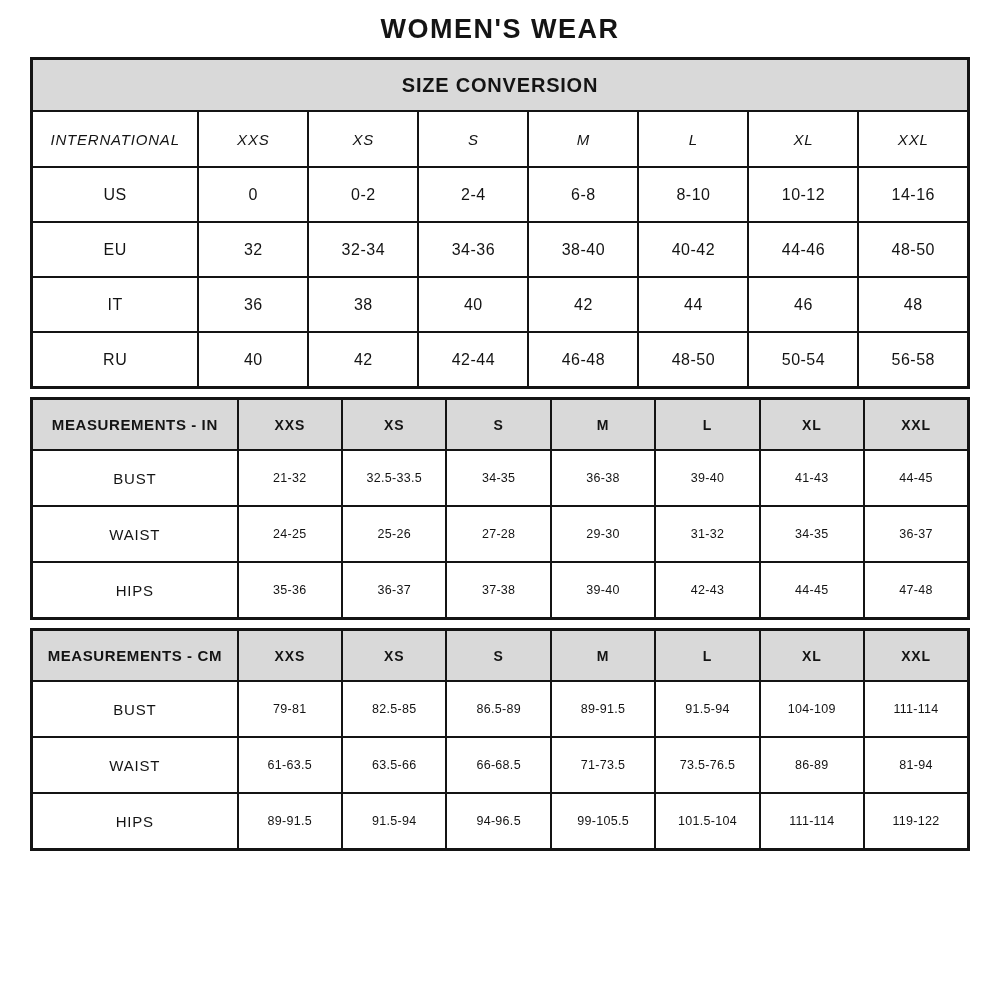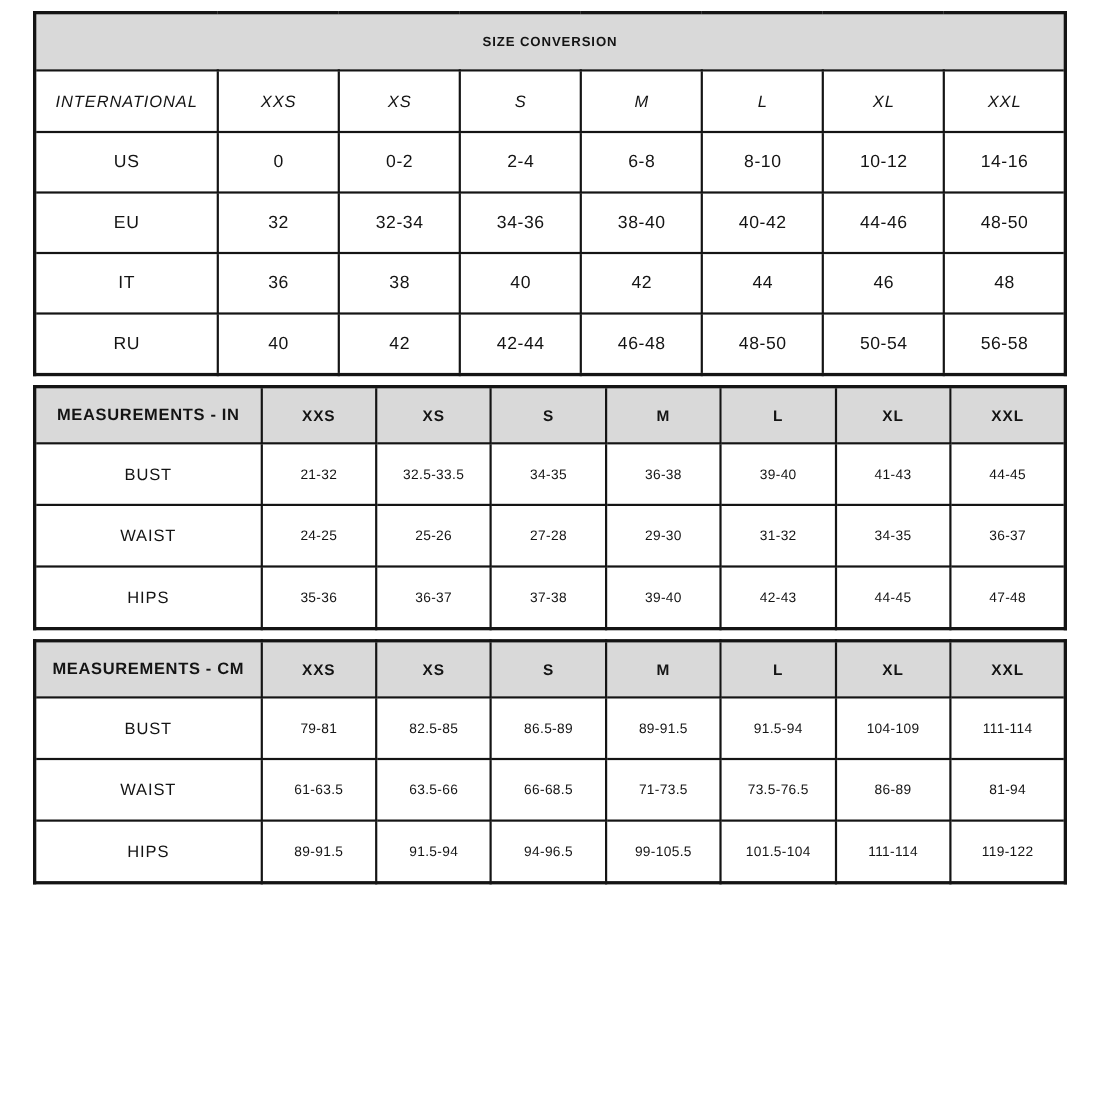--- a/index.html
+++ b/index.html
@@ -40,21 +40,21 @@
     border: 3px solid #141414;
   }
   .gap {
     height: 8px;
   }
   
   .t1 .col-label { width: 17.8%; }
   .t1 .title-cell {
     background: #d9d9d9;
     height: 50px;
-    font-size: 12px;
+    font-size: 20px;
     font-weight: 700;
     letter-spacing: 0.8px;
   }
   .t1 .hdr-row td {
     height: 54px;
     font-size: 15px;
     font-weight: 400;
     letter-spacing: 0.8px;
     font-style: italic;
   }
@@ -75,20 +75,21 @@
   .tm .size-cell    { font-size: 14px; letter-spacing: 0.8px; }
   .tm .data-row td  { height: 54px; }
   .tm .row-label    { font-size: 15px; letter-spacing: 0.8px; }
   .tm .val          { font-size: 12.5px; letter-spacing: 0.3px; }
 </style>
 </head>
 <body>
 
 <div class="sheet">
 
+  <div class="page-title">WOMEN'S WEAR</div>
 
   <table class="t1">
     <colgroup>
         <col class="col-label">
         <col>
         <col>
         <col>
         <col>
         <col>
         <col>

